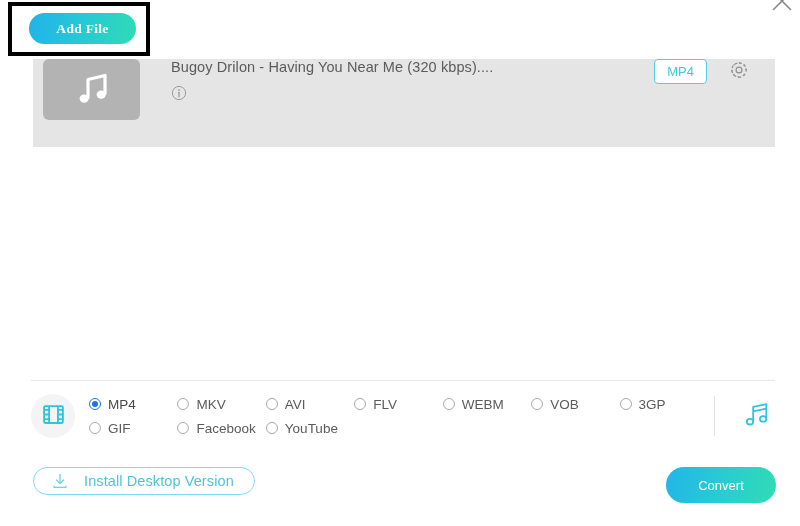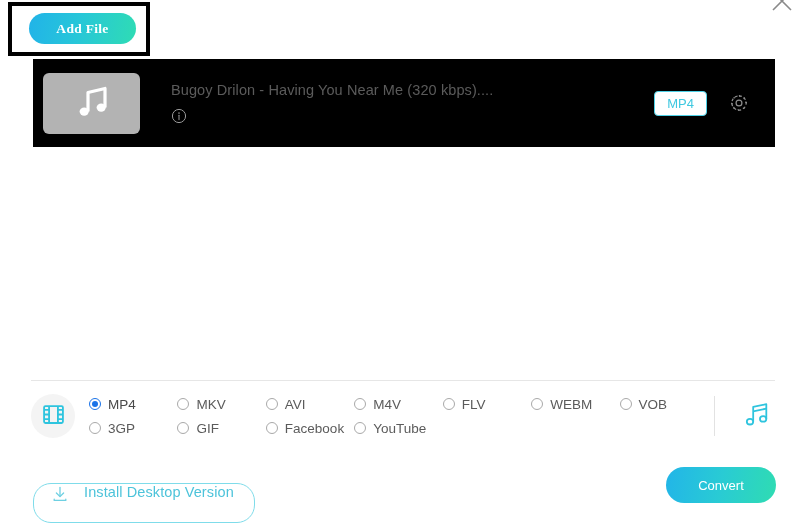--- a/index.html
+++ b/index.html
@@ -70,23 +70,23 @@
   
   #file-list {
     position: absolute;
     left: 33px;
     top: 59px;
     width: 742px;
   }
 
   .file-row {
     display: flex;
-    align-items: center;
+    align-items: flex-start;
     height: 88px;
-    background: #000000;
+    background: #e5e5e5;
     padding: 0 0 0 10px;
   }
 
   .file-thumb {
     width: 97px;
     height: 61px;
     border-radius: 6px;
     background: #b3b3b3;
     display: flex;
     align-items: center;
@@ -239,28 +239,28 @@
     left: 0;
     top: 460px;
     width: 800px;
     height: 50px;
   }
 
   #install-desktop-button {
     position: absolute;
     left: 33px;
     top: 7px;
-    height: 40px;
+    height: 28px;
     padding: 0 20px 0 16px;
     border: 1px solid #7fdcea;
     border-radius: 18px;
     background: #ffffff;
     display: flex;
-    cursor: pointer;
-    margin-top: 16px;
+    align-items: center;
+    cursor: pointer;
   }
   #install-desktop-button .dl-icon {
     width: 20px; height: 20px;
     margin-right: 14px;
     flex: none;
   }
   #install-desktop-button .btn-label {
     color: #4cc3da;
     font-size: 14.5px;
     letter-spacing: .1px;
@@ -365,24 +365,20 @@
     <label class="fmt-opt">
       <span class="radio"></span>
       <span class="fmt-label">MKV</span>
     </label>
     <label class="fmt-opt">
       <span class="radio"></span>
       <span class="fmt-label">AVI</span>
     </label>
     <label class="fmt-opt">
       <span class="radio"></span>
-      <span class="fmt-label">M4V</span>
-    </label>
-    <label class="fmt-opt">
-      <span class="radio"></span>
       <span class="fmt-label">FLV</span>
     </label>
 
     <label class="fmt-opt">
       <span class="radio"></span>
       <span class="fmt-label">WEBM</span>
     </label>
     <label class="fmt-opt">
       <span class="radio"></span>
       <span class="fmt-label">VOB</span>

